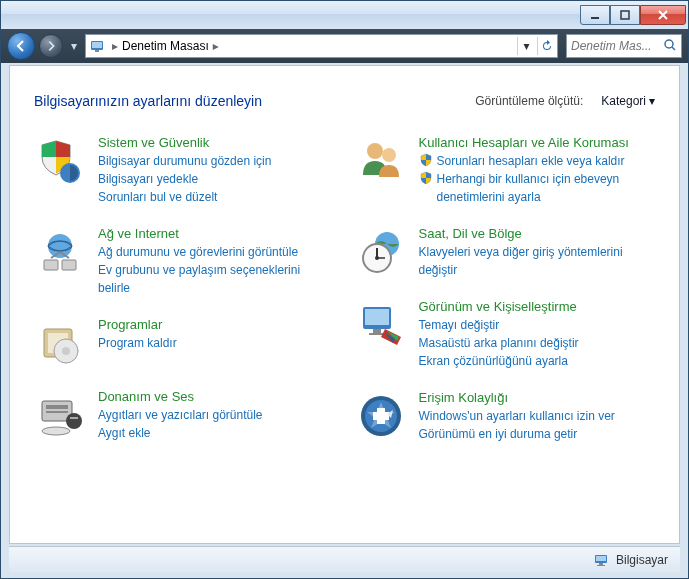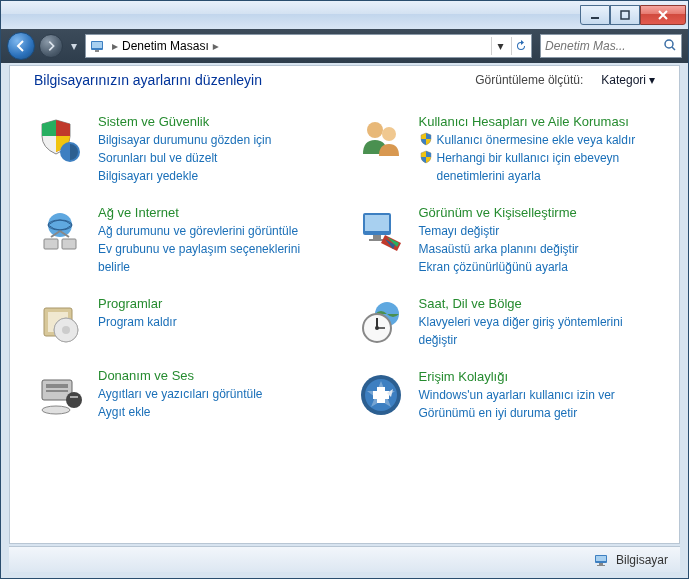--- a/index.html
+++ b/index.html
@@ -21,25 +21,25 @@
   .nav-back svg, .nav-fwd svg { fill: #fff; }
   .nav-drop { width: 14px; height: 28px; display: flex; align-items: center; justify-content: center; color: #cfd8e2; cursor: pointer; }
   
   .address { flex: 1; height: 24px; background: #fff; border: 1px solid #8a99a8; display: flex; align-items: center; padding: 0 2px; gap: 4px; }
   .addr-icon { width: 18px; height: 18px; display: flex; align-items: center; justify-content: center; }
   .addr-text { flex: 1; color: #000; font-size: 12px; display:flex; align-items:center; gap:2px;}
   .addr-sep { color: #666; padding: 0 2px; }
   .addr-end { display: flex; align-items: center; gap: 2px; }
   .addr-btn { width: 18px; height: 18px; display: flex; align-items: center; justify-content: center; cursor: pointer; color: #333; border-left: 1px solid #d0d0d0;}
   
-  .search { width: 142px; height: 24px; background: #fff; border: 1px solid #8a99a8; display: flex; align-items: center; padding: 0 4px; margin-left: 4px; }
+  .search { width: 116px; height: 24px; background: #fff; border: 1px solid #8a99a8; display: flex; align-items: center; padding: 0 4px; margin-left: 4px; }
   .search input { border: none; outline: none; flex: 1; font-style: italic; color: #888; font-size: 12px; width: 100%; }
   .search-icon { color: #3b6ea5; }
   
-  .content { flex: 1; background: #fff; margin: 2px 8px 2px 8px; border: 1px solid #b8c6d4; padding: 6px 24px; overflow: auto; }
+  .content { flex: 1; background: #fff; margin: 2px 8px 2px 8px; border: 1px solid #b8c6d4; padding: 27px 24px; overflow: auto; }
   
   .header-row { display: flex; align-items: center; justify-content: space-between; margin-bottom: 26px; }
   .page-title { color: #003399; font-size: 14px; font-weight: normal; }
   .view-by { font-size: 12px; color: #444; display: flex; align-items: center; gap: 18px; }
   .view-by .dd { color: #0f172a; cursor: pointer; display: flex; align-items: center; gap: 3px; }
   
   .categories { display: flex; gap: 20px; }
   .col { flex: 1; display: flex; flex-direction: column; gap: 20px; }
   .cat { display: flex; gap: 12px; }
   .cat-icon { width: 52px; height: 52px; flex-shrink: 0; display: flex; align-items: center; justify-content: center; }
@@ -150,24 +150,24 @@
                 <circle cx="34" cy="36" r="10" fill="#3d7fc1"></circle>
                 <path d="M34 28 A8 8 0 0 1 34 44 Z" fill="#2c5f91"></path>
               </svg>
           </div>
           <div class="cat-body">
             <div class="cat-title">Sistem ve Güvenlik</div>
             <div class="cat-link">
                 <span>Bilgisayar durumunu gözden için</span>
               </div>
             <div class="cat-link">
+                <span>Bilgisayarı yedekle</span>
+              </div>
+            <div class="cat-link">
                 <span>Sorunları bul ve düzelt</span>
-              </div>
-            <div class="cat-link">
-                <span>Bilgisayarı yedekle</span>
               </div>
           </div>
         </div>
 
         <div class="cat">
           <div class="cat-icon">
             <svg width="48" height="48" viewBox="0 0 48 48">
                 <circle cx="24" cy="18" r="12" fill="#5fa8e0"></circle>
                 <ellipse cx="24" cy="18" rx="12" ry="5" fill="none" stroke="#2c5f91" stroke-width="1"></ellipse>
                 <path d="M12 18 Q24 8 36 18" fill="none" stroke="#2c5f91"></path>
@@ -243,74 +243,74 @@
               </svg>
           </div>
           <div class="cat-body">
             <div class="cat-title">Kullanıcı Hesapları ve Aile Koruması</div>
             <div class="cat-link">
               <svg class="shield" viewBox="0 0 14 14">
                   <path d="M7 1 L12 3 L12 7 Q12 11 7 13 Q2 11 2 7 L2 3 Z" fill="#f1c40f" stroke="#888" stroke-width="0.5"></path>
                   <path d="M7 1 L12 3 L12 7 L7 7 Z" fill="#3d7fc1"></path>
                   <path d="M2 7 L7 7 L7 13 Q2 11 2 7" fill="#3d7fc1"></path>
                 </svg>
-              <span>Kullanıcı önermesine ekle veya kaldır</span>
+              <span>Sorunları hesapları ekle veya kaldır</span>
             </div>
             <div class="cat-link">
               <svg class="shield" viewBox="0 0 14 14">
                   <path d="M7 1 L12 3 L12 7 Q12 11 7 13 Q2 11 2 7 L2 3 Z" fill="#f1c40f" stroke="#888" stroke-width="0.5"></path>
                   <path d="M7 1 L12 3 L12 7 L7 7 Z" fill="#3d7fc1"></path>
                   <path d="M2 7 L7 7 L7 13 Q2 11 2 7" fill="#3d7fc1"></path>
                 </svg>
               <span>Herhangi bir kullanıcı için ebeveyn denetimlerini ayarla</span>
             </div>
           </div>
         </div>
 
         <div class="cat">
           <div class="cat-icon">
             <svg width="48" height="48" viewBox="0 0 48 48">
+                <circle cx="30" cy="16" r="12" fill="#5fa8e0"></circle>
+                <path d="M18 16 Q24 10 30 16 Q36 22 42 16" fill="#4a9050"></path>
+                <circle cx="20" cy="30" r="14" fill="#f8f8f8" stroke="#888" stroke-width="2"></circle>
+                <line x1="20" y1="30" x2="20" y2="20" stroke="#333" stroke-width="2"></line>
+                <line x1="20" y1="30" x2="28" y2="30" stroke="#333" stroke-width="1.5"></line>
+                <circle cx="20" cy="30" r="2" fill="#333"></circle>
+              </svg>
+          </div>
+          <div class="cat-body">
+            <div class="cat-title">Saat, Dil ve Bölge</div>
+            <div class="cat-link">
+                <span>Klavyeleri veya diğer giriş yöntemlerini değiştir</span>
+              </div>
+          </div>
+        </div>
+
+        <div class="cat">
+          <div class="cat-icon">
+            <svg width="48" height="48" viewBox="0 0 48 48">
                 <rect x="6" y="6" width="28" height="22" rx="2" fill="#3d7fc1"></rect>
                 <rect x="8" y="8" width="24" height="16" fill="#a8d0f0"></rect>
                 <rect x="16" y="28" width="8" height="4" fill="#888"></rect>
                 <rect x="12" y="32" width="16" height="2" fill="#888"></rect>
                 <path d="M28 28 L44 36 L40 44 L24 36 Z" fill="#c0392b"></path>
                 <path d="M30 30 L42 36 L40 40 Z" fill="#27ae60"></path>
                 <path d="M28 32 L38 38 L36 42 Z" fill="#2c5f91"></path>
               </svg>
           </div>
           <div class="cat-body">
             <div class="cat-title">Görünüm ve Kişiselleştirme</div>
             <div class="cat-link">
                 <span>Temayı değiştir</span>
               </div>
             <div class="cat-link">
                 <span>Masaüstü arka planını değiştir</span>
               </div>
             <div class="cat-link">
                 <span>Ekran çözünürlüğünü ayarla</span>
-              </div>
-          </div>
-        </div>
-
-        <div class="cat">
-          <div class="cat-icon">
-            <svg width="48" height="48" viewBox="0 0 48 48">
-                <circle cx="30" cy="16" r="12" fill="#5fa8e0"></circle>
-                <path d="M18 16 Q24 10 30 16 Q36 22 42 16" fill="#4a9050"></path>
-                <circle cx="20" cy="30" r="14" fill="#f8f8f8" stroke="#888" stroke-width="2"></circle>
-                <line x1="20" y1="30" x2="20" y2="20" stroke="#333" stroke-width="2"></line>
-                <line x1="20" y1="30" x2="28" y2="30" stroke="#333" stroke-width="1.5"></line>
-                <circle cx="20" cy="30" r="2" fill="#333"></circle>
-              </svg>
-          </div>
-          <div class="cat-body">
-            <div class="cat-title">Saat, Dil ve Bölge</div>
-            <div class="cat-link">
-                <span>Klavyeleri veya diğer giriş yöntemlerini değiştir</span>
               </div>
           </div>
         </div>
 
         <div class="cat">
           <div class="cat-icon">
             <svg width="48" height="48" viewBox="0 0 48 48">
                 <circle cx="24" cy="24" r="20" fill="#2c5f91"></circle>
                 <circle cx="24" cy="24" r="16" fill="#3d7fc1"></circle>
                 <path d="M24 10 L28 20 L38 20 L30 26 L34 36 L24 30 L14 36 L18 26 L10 20 L20 20 Z" fill="#fff" opacity="0.3"></path>

